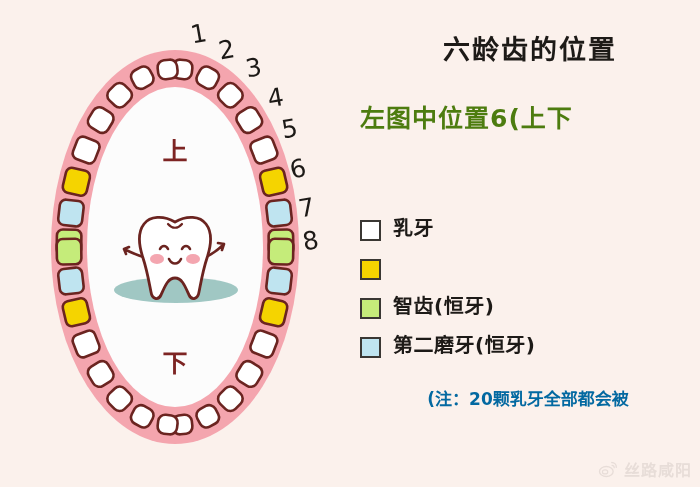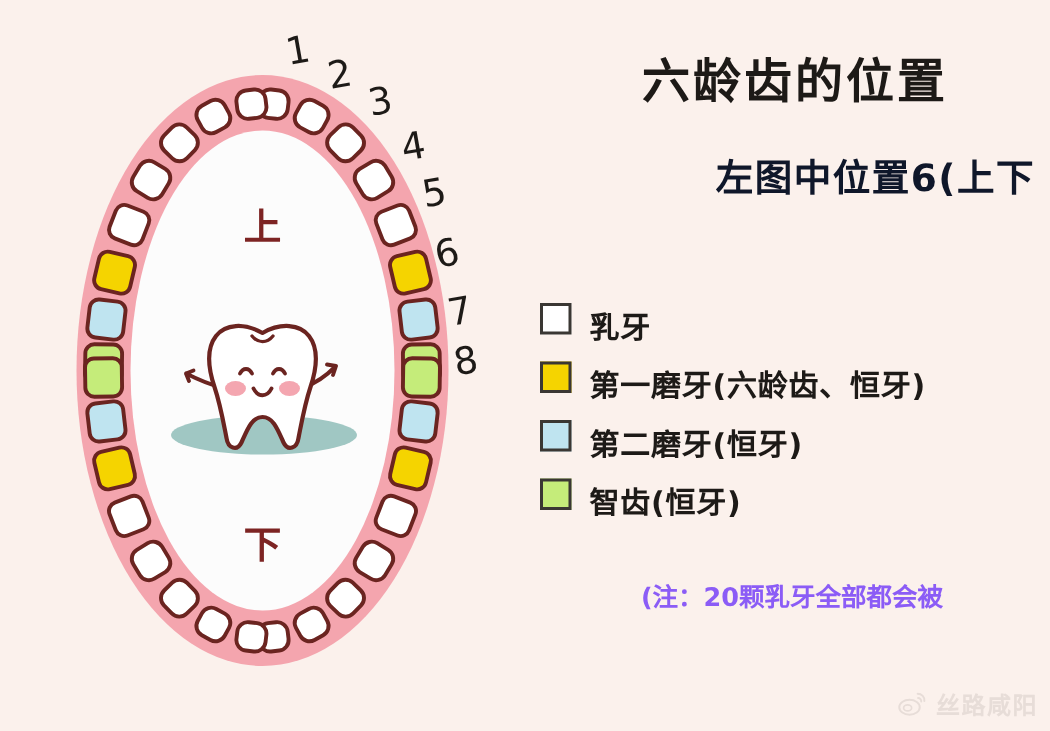--- a/index.html
+++ b/index.html
@@ -57,41 +57,41 @@
     width: 350px;
     height: 487px;
   }
   #title {
     position: absolute;
     left: 20px;
     top: 28px;
     width: 320px;
     text-align: center;
     font-family: "DejaVu Sans", "Liberation Sans", sans-serif;
-    font-size: 32px;
+    font-size: 27px;
     font-weight: 700;
     letter-spacing: 2px;
     color: #1d1a17;
     white-space: nowrap;
   }
   #highlight-box {
     position: absolute;
     left: 10px;
     top: 100px;
     width: 330px;
   }
   .hl-line {
     position: relative;
     display: block;
-    text-align: right;
+    text-align: left;
     font-family: "DejaVu Sans", "Liberation Sans", sans-serif;
     font-size: 25px;
     font-weight: 700;
     letter-spacing: 1px;
-    color: #0f172a;
+    color: #4d7c0f;
     line-height: 38px;
     white-space: nowrap;
   }
   .hl-line::before {
     content: "";
     position: absolute;
     left: 4px;
     right: 4px;
     top: 2px;
     bottom: 2px;
@@ -104,21 +104,21 @@
 
   
   #legend {
     position: absolute;
     left: 8px;
     top: 202px;
     width: 342px;
   }
   .legend-row {
     display: flex;
-    align-items: flex-start;
+    align-items: flex-end;
     height: 39px;
   }
   .swatch {
     width: 21px;
     height: 21px;
     border: 2px solid #3a3733;
     box-sizing: border-box;
     flex: 0 0 auto;
     margin-left: 2px;
   }
@@ -135,21 +135,21 @@
   
   #footnote {
     position: absolute;
     left: 8px;
     top: 386px;
     width: 340px;
     text-align: center;
     font-family: "DejaVu Sans", "Liberation Sans", sans-serif;
     font-size: 17px;
     font-weight: 700;
-    color: #8b5cf6;
+    color: #0369a1;
     line-height: 26px;
   }
   .fn-line { display: block; white-space: nowrap; }
 
   
   #watermark {
     position: absolute;
     right: 8px;
     bottom: 6px;
     display: flex;
@@ -277,29 +277,28 @@
       <span class="hl-line l1">左图中位置6(上下</span>
     </div>
 
     <div id="legend">
       <div class="legend-row">
         <span class="swatch" style="background: rgb(255, 255, 255);"></span>
         <span class="legend-text">乳牙</span>
       </div>
       <div class="legend-row">
         <span class="swatch" style="background: rgb(245, 212, 0);"></span>
-        <span class="legend-text">第一磨牙(六龄齿、恒牙)</span>
+      </div>
+      <div class="legend-row">
+        <span class="swatch" style="background: rgb(197, 236, 122);"></span>
+        <span class="legend-text">智齿(恒牙)</span>
       </div>
       <div class="legend-row">
         <span class="swatch" style="background: rgb(191, 228, 240);"></span>
         <span class="legend-text">第二磨牙(恒牙)</span>
-      </div>
-      <div class="legend-row">
-        <span class="swatch" style="background: rgb(197, 236, 122);"></span>
-        <span class="legend-text">智齿(恒牙)</span>
       </div>
     </div>
 
     <div id="footnote">
       <span class="fn-line">(注：20颗乳牙全部都会被</span>
     </div>
 
     <div id="watermark">
       <svg class="wm-logo" viewBox="0 0 24 24">
         <ellipse cx="10" cy="15" rx="8.2" ry="6" fill="none" stroke="#d8cdc8" stroke-width="1.6"></ellipse>

